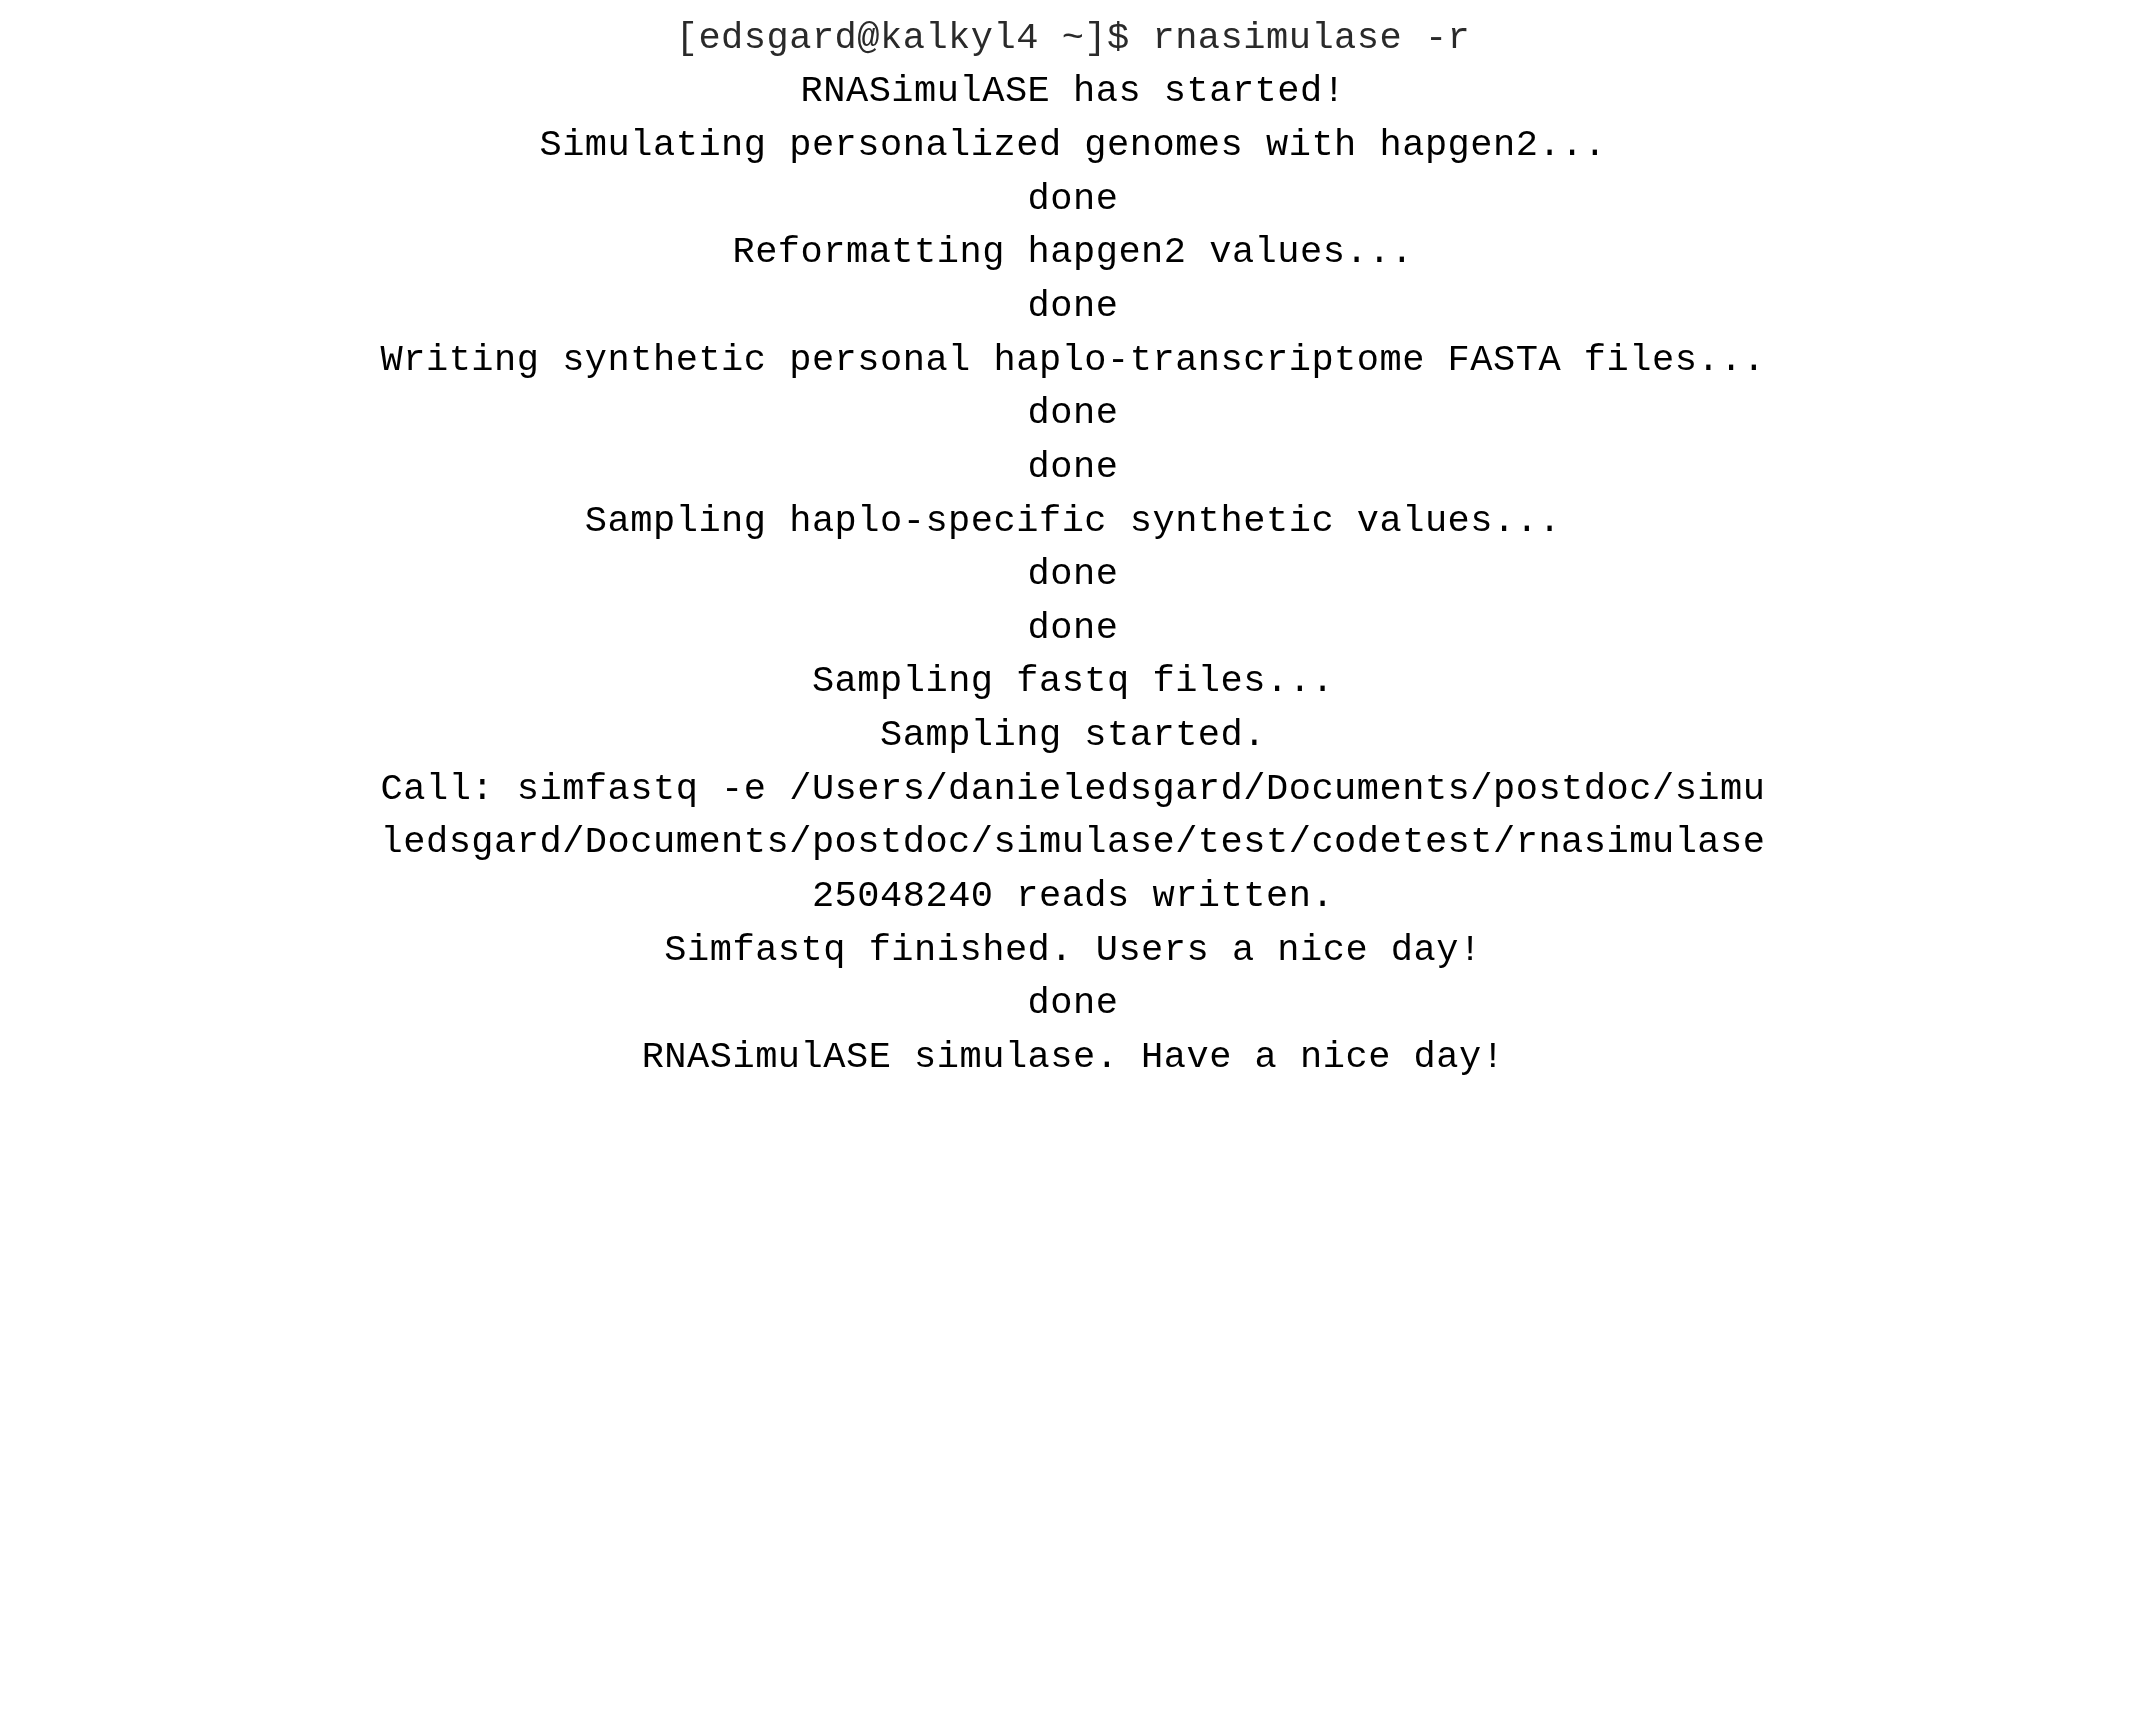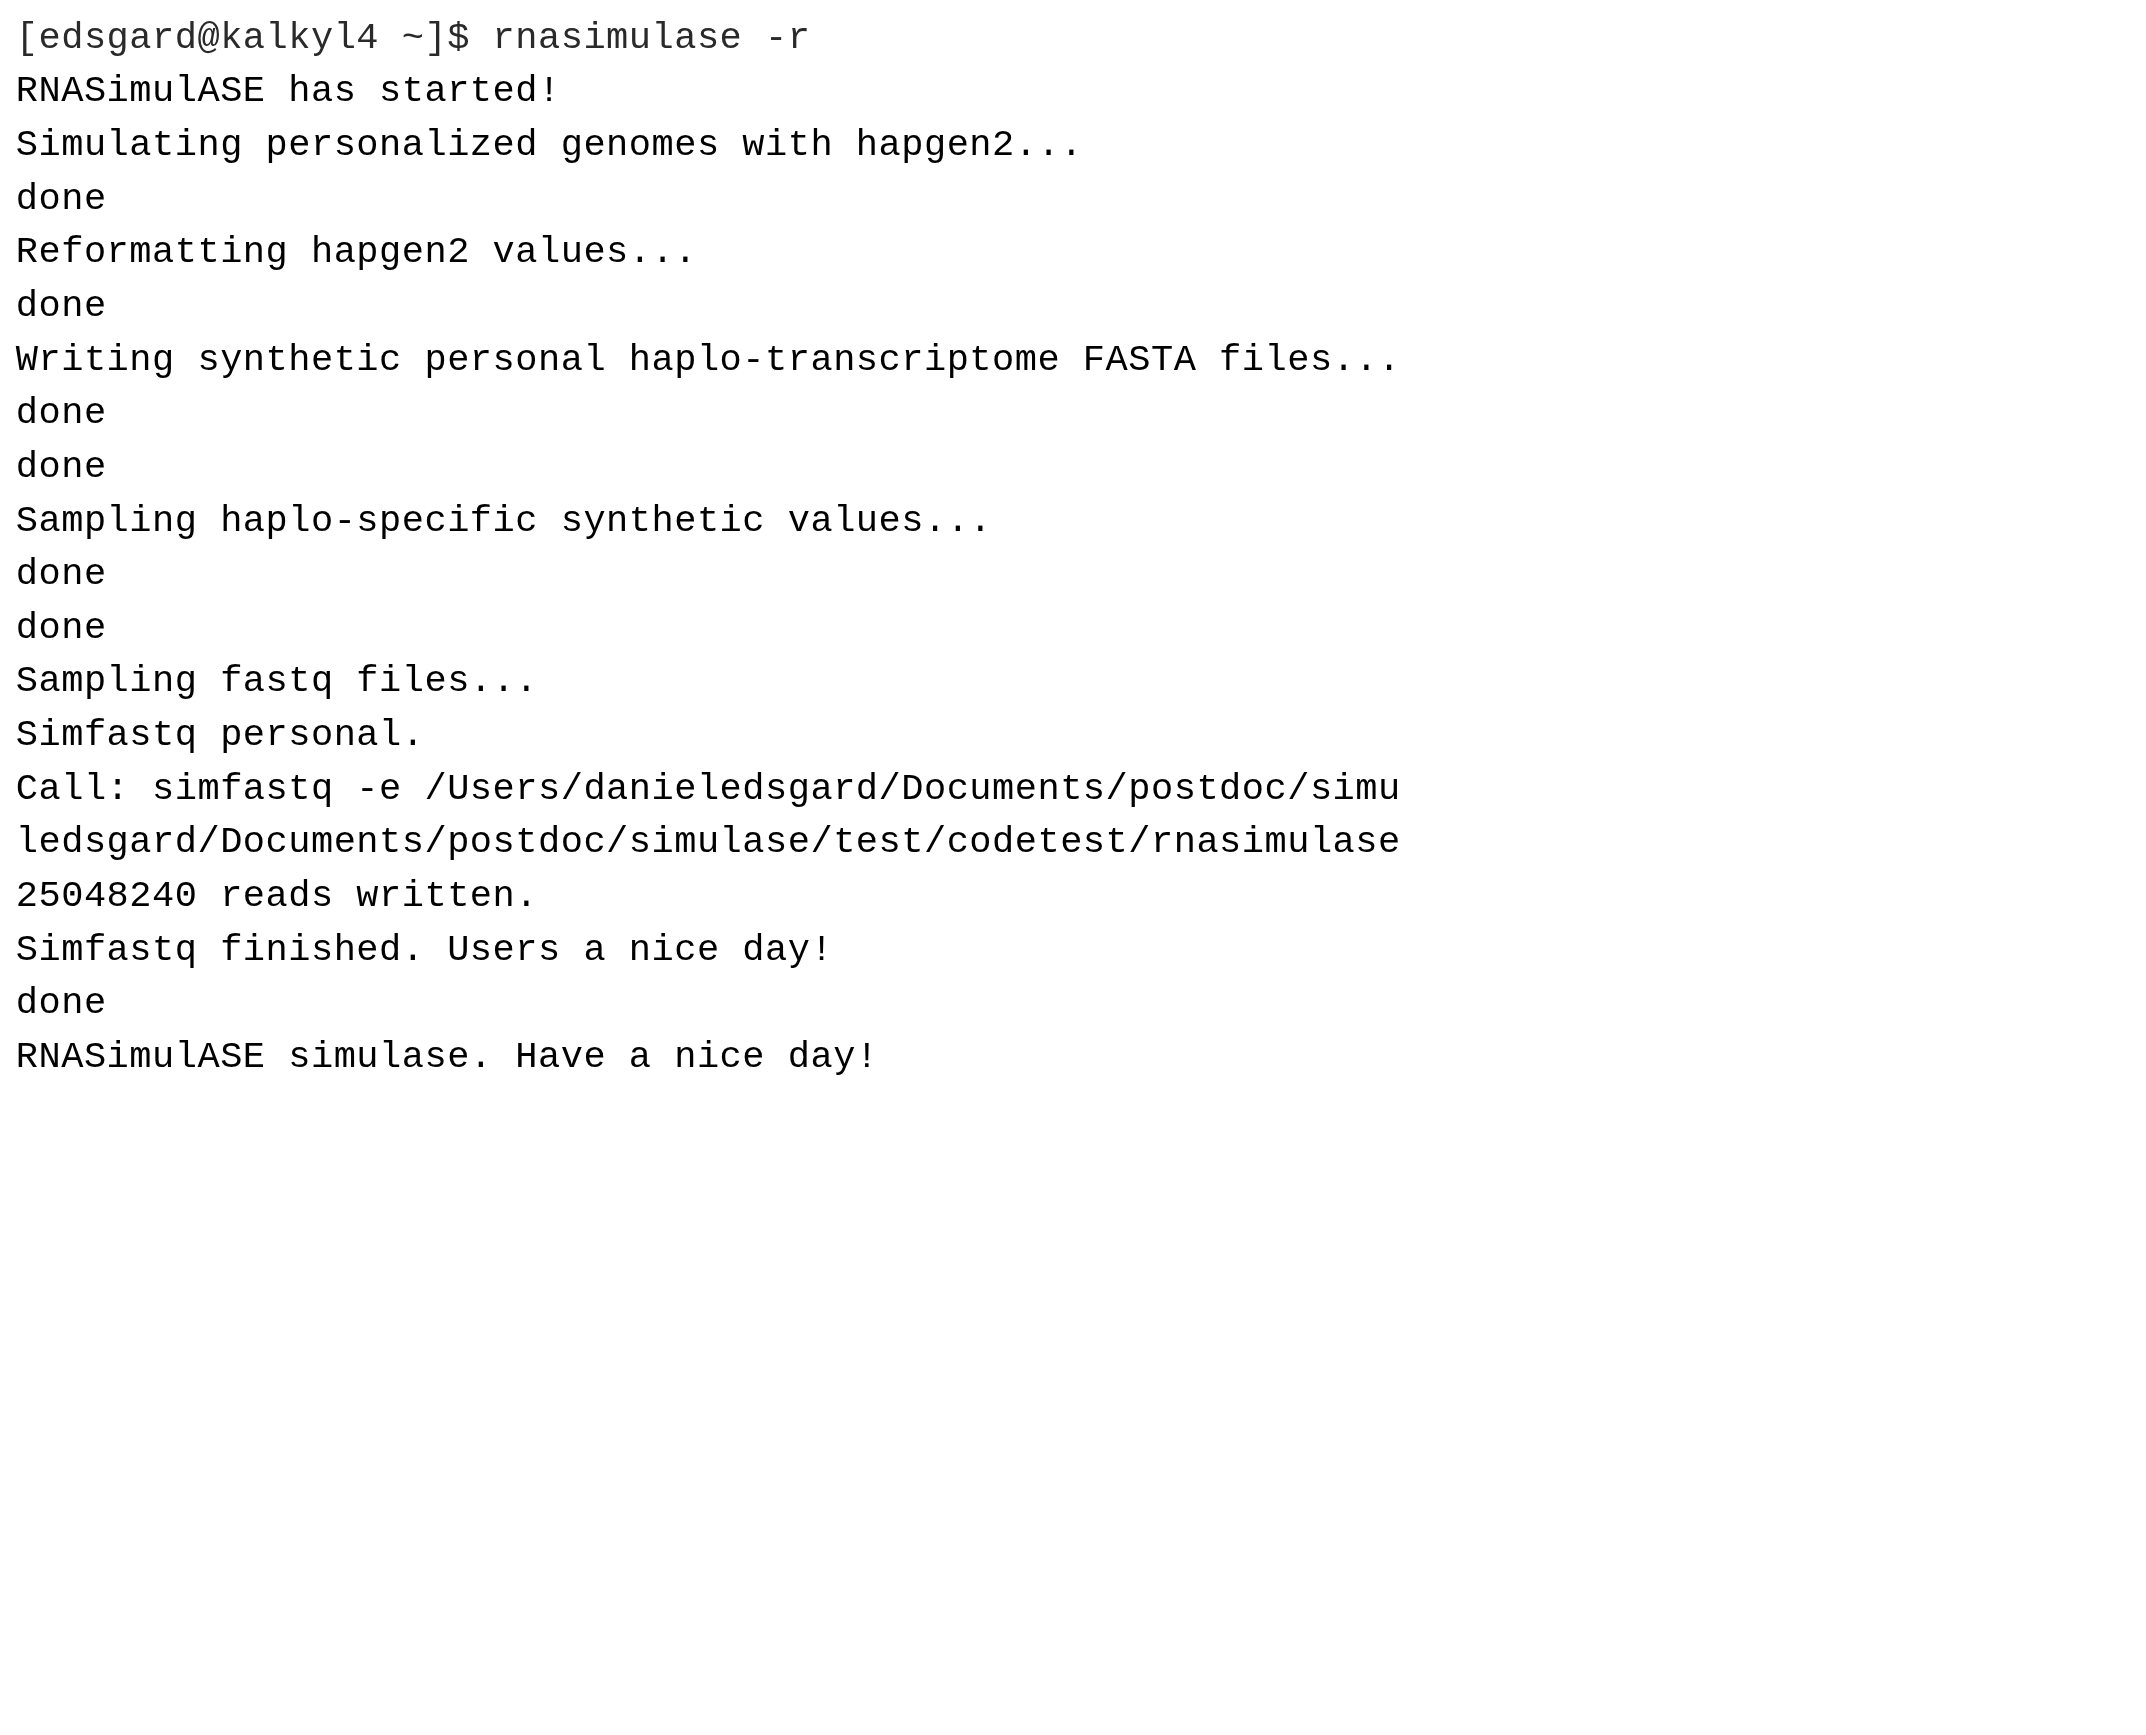--- a/index.html
+++ b/index.html
@@ -18,20 +18,21 @@
       overflow: hidden;
       width: 2146px;
       height: 1736px;
       letter-spacing: 0.5px;
     }
     .terminal {
       display: block;
     }
     .line {
       display: block;
+      text-align: center;
     }
     .prompt-command {
       color: #2a2a2a;
     }
   </style>
 </head>
 <body>
 
 <div class="terminal">
   <div class="line">
@@ -42,21 +43,21 @@
   <div class="line">done</div>
   <div class="line">Reformatting hapgen2 values...</div>
   <div class="line">done</div>
   <div class="line">Writing synthetic personal haplo-transcriptome FASTA files...</div>
   <div class="line">done</div>
   <div class="line">done</div>
   <div class="line">Sampling haplo-specific synthetic values...</div>
   <div class="line">done</div>
   <div class="line">done</div>
   <div class="line">Sampling fastq files...</div>
-  <div class="line">Simfastq personal.</div>
+  <div class="line">Sampling started.</div>
   <div class="line">Call: simfastq -e /Users/danieledsgard/Documents/postdoc/simu</div>
   <div class="line">ledsgard/Documents/postdoc/simulase/test/codetest/rnasimulase</div>
   <div class="line">25048240 reads written.</div>
   <div class="line">Simfastq finished. Users a nice day!</div>
   <div class="line">done</div>
   <div class="line">RNASimulASE simulase. Have a nice day!</div>
 </div>
 
 
 </body></html>

